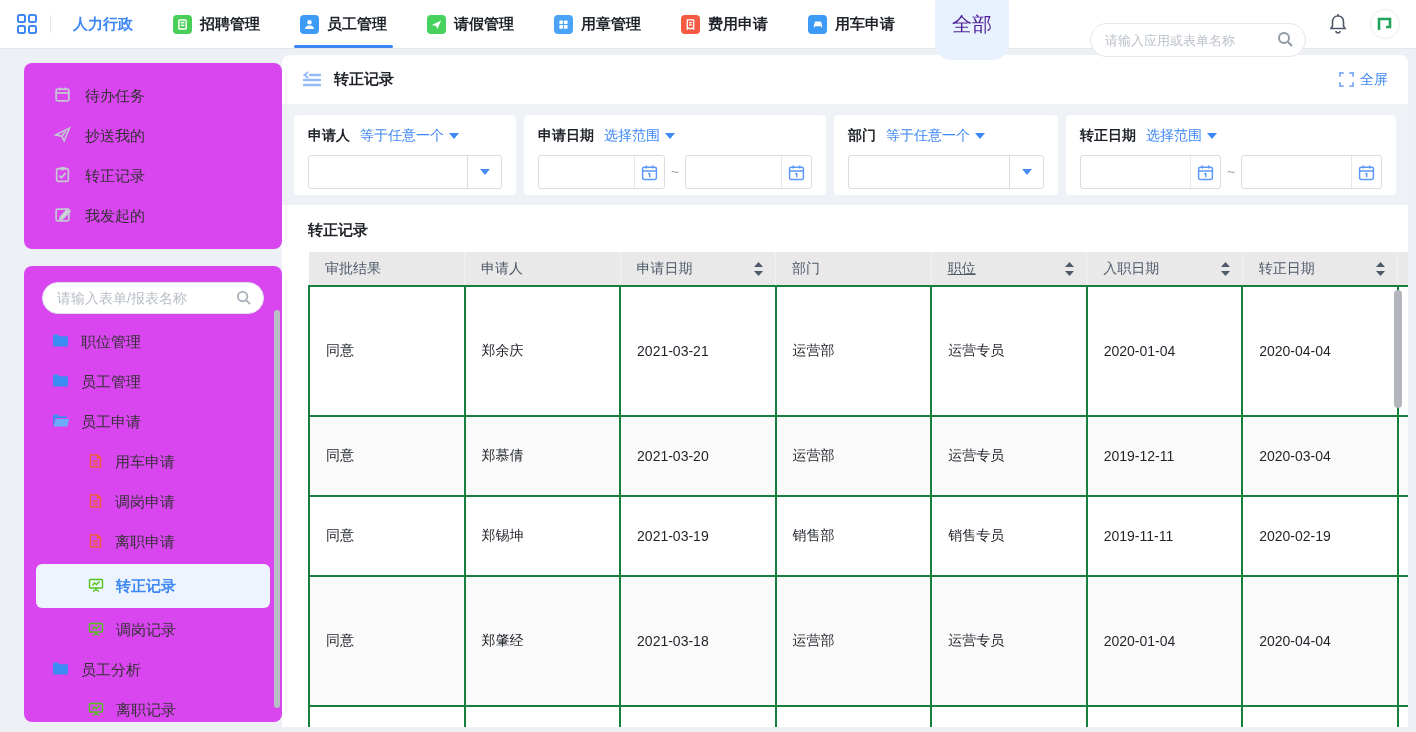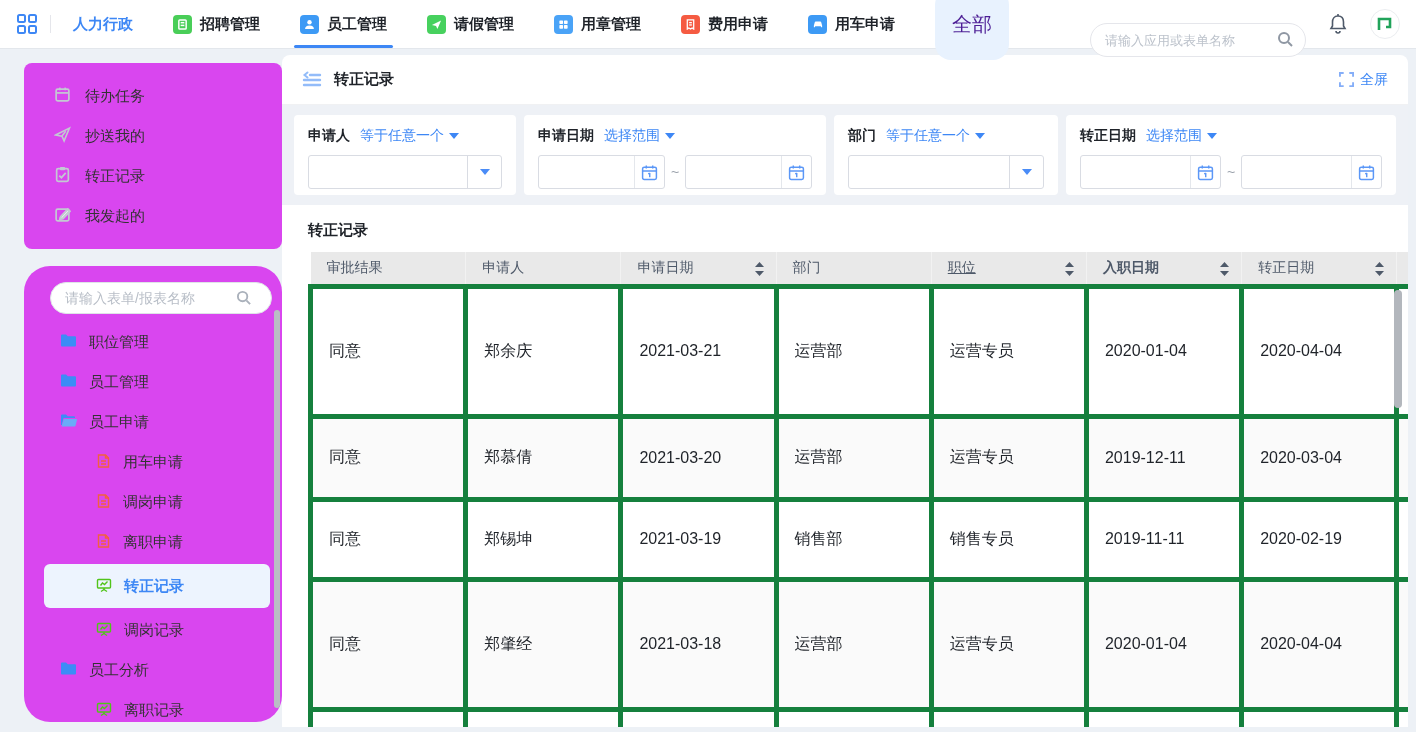--- a/index.html
+++ b/index.html
@@ -51,21 +51,21 @@
   }
   
   .side-card {
     position:absolute; left:24px; width:258px; background:#d946ef; border-radius:8px;
   }
   .side-card.tasks { top:63px; height:186px; padding:13px 0; }
   .task-item {
     height:40px; display:flex; align-items:center; gap:14px; padding-left:30px;
     font-size:15px; color:#333; cursor:pointer;
   }
-  .side-card.tree-card { top:266px; height:456px; padding:16px 0 0 8px; overflow:hidden;border-radius:26px; }
+  .side-card.tree-card { top:266px; height:456px; padding:16px 0 0 0; overflow:hidden; }
   .tree-search { position:relative; margin:0 18px 8px 18px; }
   .tree-search input {
     width:222px; height:32px; border:1px solid #dfe3e8; border-radius:16px;
     padding:0 32px 0 14px; font-size:14px; outline:none; font-family:inherit;
   }
   .tree-search input::placeholder { color:#b8bec7; }
   .tree-search .mag { position:absolute; right:12px; top:8px; }
   .tree { position:relative; }
   .tree-item {
     height:40px; display:flex; align-items:center; gap:12px; padding-left:28px;
@@ -134,21 +134,21 @@
   .table-title { font-size:15px; font-weight:700; color:#1f2329; }
   .table-wrap { position:relative; margin-top:12px; width:1100px; height:482px; overflow:hidden; }
   table.grid { border-collapse:collapse; table-layout:fixed; width:1350px; }
   table.grid th {
     height:34px; background:#e9e9e9; color:#4e5969; font-size:14px; font-weight:400;
     text-align:left; padding:0 28px 0 16px; position:relative;
     border-right:1px solid #f2f2f2; white-space:nowrap; overflow:hidden;
   }
   table.grid th .sort { position:absolute; right:12px; top:10px; cursor:pointer; }
   table.grid td {
-    border:5px solid #15803d; font-size:16px; color:#1f2329; padding:6px 10px 6px 16px;
+    border:2px solid #15803d; font-size:14px; color:#1f2329; padding:6px 10px 6px 16px;
     vertical-align:middle; white-space:nowrap; overflow:hidden;
   }
   table.grid tr.zebra td { background:#fafafa; }
   td.note-cell { line-height:22px; white-space:normal; }
   .table-scrollbar {
     position:absolute; right:6px; top:38px; width:8px; height:118px;
     background:#b3b7bd; border-radius:4px; cursor:pointer;
   }
 </style>
 </head>
@@ -519,21 +519,21 @@
               <th style="width: 150px;"><span>申请人</span></th>
               <th style="width: 150px;"><span>申请日期</span><span class="sort"><svg width="9" height="14" viewBox="0 0 9 14">
                     <path d="M4.5 0 L9 5 L0 5 Z" fill="#4e5969"></path>
                     <path d="M4.5 14 L0 9 L9 9 Z" fill="#4e5969"></path>
                   </svg></span></th>
               <th style="width: 150px;"><span>部门</span></th>
               <th style="width: 150px; text-decoration: underline;"><span>职位</span><span class="sort"><svg width="9" height="14" viewBox="0 0 9 14">
                     <path d="M4.5 0 L9 5 L0 5 Z" fill="#4e5969"></path>
                     <path d="M4.5 14 L0 9 L9 9 Z" fill="#4e5969"></path>
                   </svg></span></th>
-              <th style="width: 150px; font-weight: bold;"><span>入职日期</span><span class="sort"><svg width="9" height="14" viewBox="0 0 9 14">
+              <th style="width: 150px;"><span>入职日期</span><span class="sort"><svg width="9" height="14" viewBox="0 0 9 14">
                     <path d="M4.5 0 L9 5 L0 5 Z" fill="#4e5969"></path>
                     <path d="M4.5 14 L0 9 L9 9 Z" fill="#4e5969"></path>
                   </svg></span></th>
               <th style="width: 150px;"><span>转正日期</span><span class="sort"><svg width="9" height="14" viewBox="0 0 9 14">
                     <path d="M4.5 0 L9 5 L0 5 Z" fill="#4e5969"></path>
                     <path d="M4.5 14 L0 9 L9 9 Z" fill="#4e5969"></path>
                   </svg></span></th>
               <th style="width: 250px;"></th>
             </tr>
           </thead>

